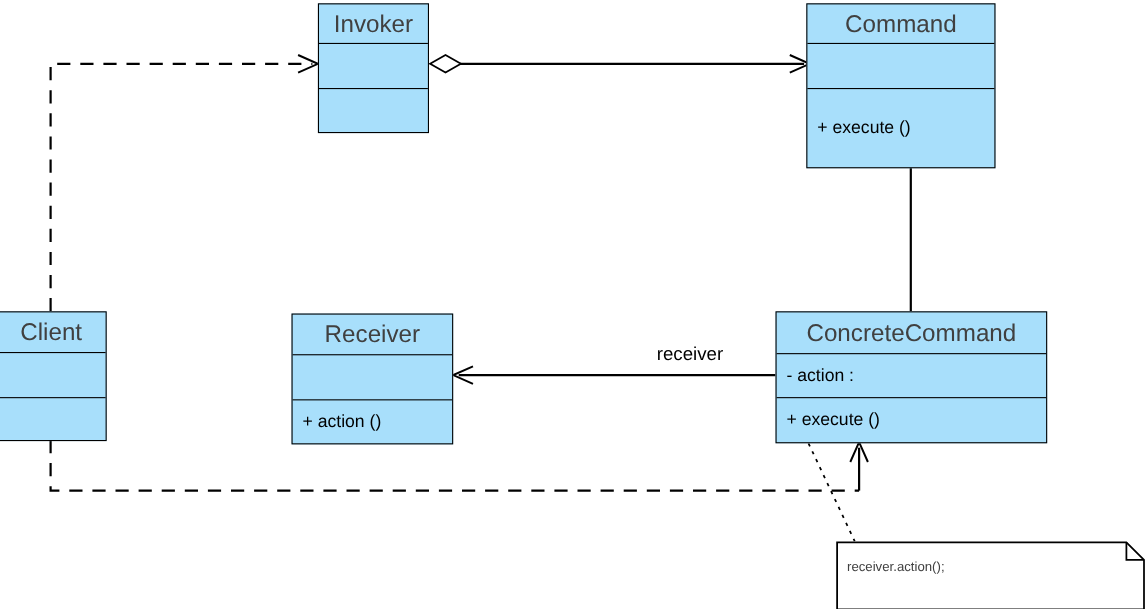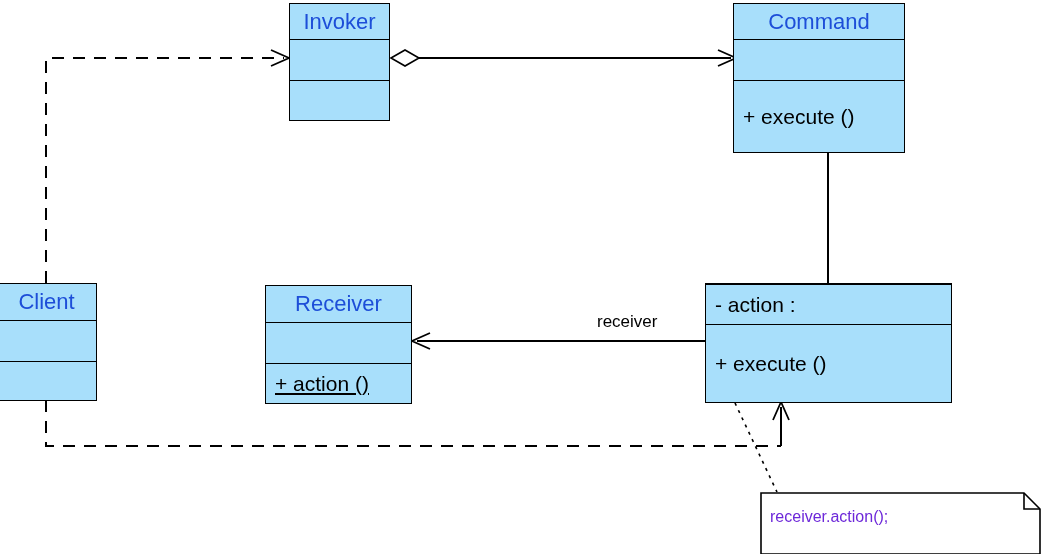--- a/index.html
+++ b/index.html
@@ -33,41 +33,41 @@
   .uml-section {
     box-sizing: border-box;
     display: flex;
     align-items: center;
     overflow: hidden;
     white-space: nowrap;
   }
   .uml-section.title {
     justify-content: center;
     font-size: 22px;
-    color: #1d4ed8;
+    color: #404040;
   }
   .uml-section.members {
     justify-content: flex-start;
     padding-left: 9px;
-    font-size: 21px;
+    font-size: 16px;
     color: #000;
   }
   .uml-section.divider {
     border-top: 1.5px solid #000000;
   }
   .edge-label {
     position: absolute;
     font-size: 17px;
     color: #000;
     white-space: nowrap;
   }
   .uml-note-text {
     position: absolute;
-    font-size: 16px;
-    color: #6d28d9;
+    font-size: 12px;
+    color: #404040;
     white-space: nowrap;
   }
 </style>
 </head>
 <body>
 
 <div id="canvas">
 
   <svg class="layer" viewBox="0 0 1044 554" xmlns="http://www.w3.org/2000/svg">
 
@@ -131,24 +131,25 @@
 
   <div class="uml-class" style="left:-4px; top:283px; width:101px; height:118px;">
     <div class="uml-section title" style="height:36px;">Client</div>
     <div class="uml-section members divider" style="height:41px;"></div>
     <div class="uml-section members divider" style="flex:1;"></div>
   </div>
 
   <div class="uml-class" style="left:265px; top:285px; width:147px; height:119px;">
     <div class="uml-section title" style="height:36px;">Receiver</div>
     <div class="uml-section members divider" style="height:41px;"></div>
-    <div class="uml-section members divider" style="flex:1;text-decoration:underline;">+  action ()</div>
+    <div class="uml-section members divider" style="flex:1;">+  action ()</div>
   </div>
 
   <div class="uml-class" style="left:705px; top:283px; width:247px; height:120px;">
+    <div class="uml-section title" style="height:37px;">ConcreteCommand</div>
     <div class="uml-section members divider" style="height:40px;">-  action  :</div>
     <div class="uml-section members divider" style="flex:1;">+  execute ()</div>
   </div>
 
   <div class="edge-label" style="left:597px; top:312px;">receiver</div>
 
   <div class="uml-note-text" style="left:770px; top:508px;">receiver.action();</div>
 
 </div>
 

